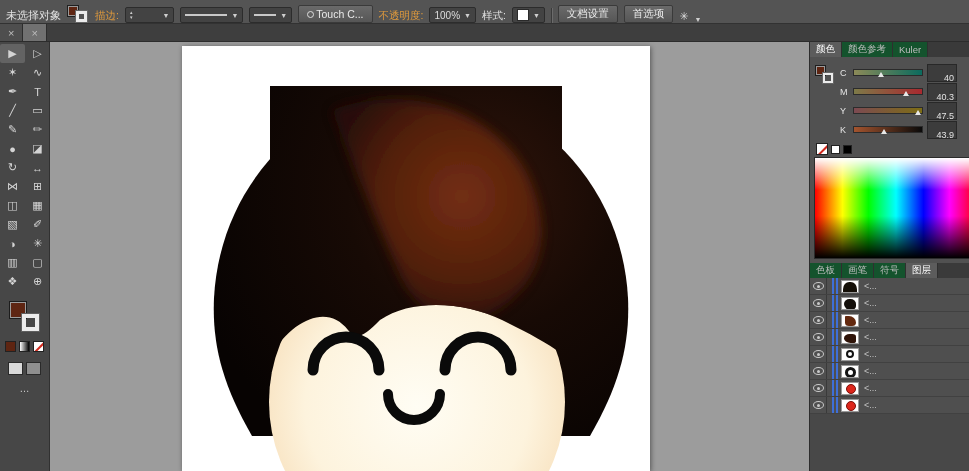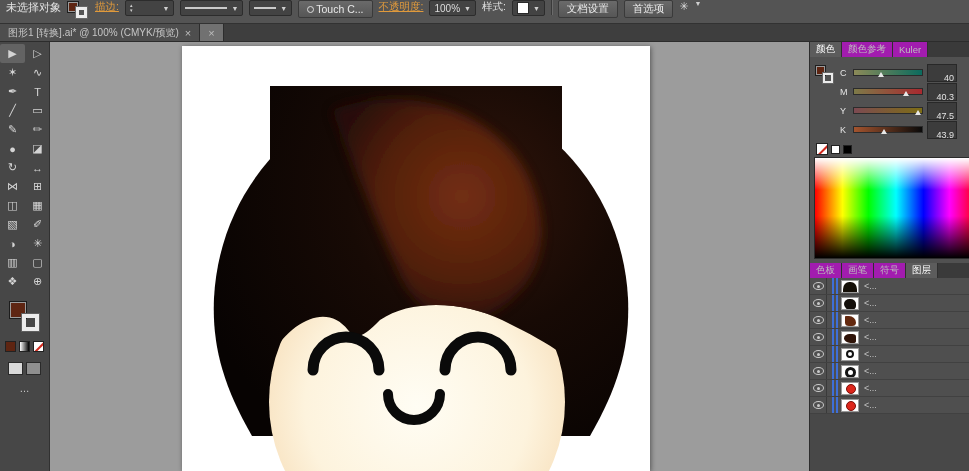--- a/index.html
+++ b/index.html
@@ -1,23 +1,23 @@
 <!DOCTYPE html>
 <html><head>
 <meta charset="utf-8">
 <style>
   * { margin:0; padding:0; box-sizing:border-box; }
   body { font-family:"Liberation Sans","DejaVu Sans",sans-serif; background:#2b2b2b; }
   .screen { position:relative; width:969px; height:471px; overflow:hidden; background:#545454; }
 
   
   .topbar { position:absolute; left:0; top:0; width:969px; height:24px; background:#545454;
-            border-bottom:1px solid #323232; display:flex; align-items:flex-start; gap:6px;
+            border-bottom:1px solid #323232; display:flex; align-items:flex-end; gap:6px;
             padding:0 6px; font-size:11px; color:#e3e3e3; white-space:nowrap; }
-  .link { color:#e09a3c; text-decoration:underline; font-size:10.5px; }
+  .link { color:#e09a3c; font-size:10.5px; }
   .plain-label { color:#e0e0e0; font-size:10.5px; }
   .combo { background:#434343; border:1px solid #2c2c2c; border-radius:2px; height:16px;
            display:flex; align-items:center; padding:0 4px; gap:4px; color:#ddd; font-size:10px; }
   .caret { font-size:7px; color:#cfcfcf; }
   .stepper { display:flex; flex-direction:column; font-size:5px; line-height:5px; color:#cfcfcf; }
   .stroke-line { width:42px; height:2px; background:#c9c9c9; }
   .stroke-line.short { width:22px; }
   .tb-btn { background:linear-gradient(#6a6a6a,#565656); border:1px solid #3a3a3a; border-radius:2px;
             color:#e9e9e9; font-size:10.5px; height:18px; padding:0 8px;
             font-family:"Liberation Sans","DejaVu Sans",sans-serif; display:flex; align-items:center; gap:2px; }
@@ -66,21 +66,21 @@
   
   .canvas { position:absolute; left:50px; top:42px; width:759px; height:429px; background:#9c9c9c; overflow:hidden; }
   .artboard { position:absolute; left:132px; top:4px; width:468px; height:425px; background:#ffffff;
               box-shadow:1px 1px 5px rgba(0,0,0,0.45); }
   .artboard svg { display:block; }
 
   
   .dock { position:absolute; left:809px; top:42px; width:175px; height:429px; background:#4c4c4c;
           border-left:1px solid #2d2d2d; font-size:10px; }
   .p-tabs { height:15px; background:#3a3a3a; display:flex; align-items:stretch; color:#bdbdbd; font-size:9.5px; }
-  .p-tab { padding:0 6px; display:flex; align-items:center; border-right:1px solid #2f2f2f; background:#a21caf; }
+  .p-tab { padding:0 6px; display:flex; align-items:center; border-right:1px solid #2f2f2f; background:#14532d; }
   .p-tab.active { background:#5c5c5c; color:#fff; }
   .p-menu { margin-left:auto; padding:0 4px; display:flex; align-items:center; color:#c2c2c2; font-size:9px; }
 
   .color-body { position:relative; height:206px; background:#515151; }
   .mini-fs { position:absolute; left:5px; top:8px; width:22px; height:26px; }
   .mini-fs .f { position:absolute; left:0; top:0; width:11px; height:11px; background:#5e2512;
                 border:1px solid #1e1e1e; box-shadow:inset 0 0 0 1px #9a9a9a; }
   .mini-fs .s { position:absolute; left:8px; top:8px; width:10px; height:10px;
                 border:2.5px solid #ececec; outline:1px solid #666; }
   .sliders { padding:6px 4px 0 30px; }
@@ -182,21 +182,20 @@
     </span>
     <span class="vsep"></span>
     <button class="tb-btn">文档设置</button>
     <button class="tb-btn">首选项</button>
     <span class="ws-icon">✳</span>
     <span class="caret">▼</span>
   </div>
 
   <div class="tabbar">
     <div class="doc-tab">
-      <span>图形1 [转换].ai* @ 100% (CMYK/预览)</span>
       <span class="tab-close">×</span>
     </div>
     <div class="doc-tab active">
       <span class="tab-close">×</span>
     </div>
   </div>
 
   <div class="toolbar">
     <div class="tools-grid">
         <div class="tool active">▶</div>

